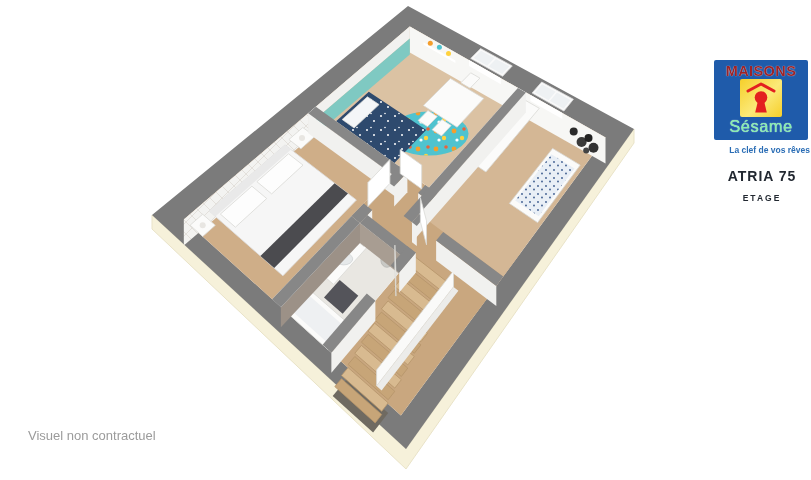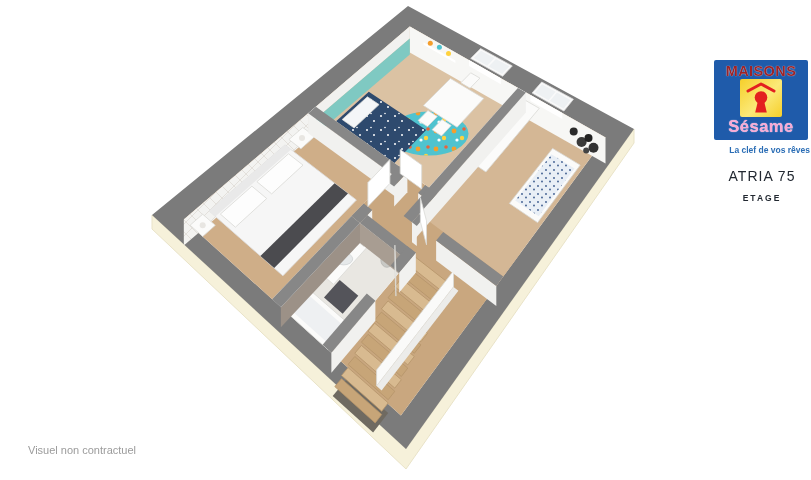--- a/index.html
+++ b/index.html
@@ -7,28 +7,28 @@
          font-family:"Liberation Sans", sans-serif;}
   #plan-svg{position:absolute;left:0;top:0;width:811px;height:480px;}
   .brand{position:absolute;left:714px;top:22px;width:96px;}
   .logo-square{position:relative;width:94px;height:80px;background:#1f5baa;border-radius:2px;
                display:flex;flex-direction:column;align-items:center;
                padding:3px 0 2px 0;box-sizing:border-box;margin-top:38px;}
   .logo-maisons{font-size:14.5px;font-weight:bold;letter-spacing:.4px;color:#9b2328;
                 text-shadow:0 0 1px #ffffff;}
   .logo-yellowbox{width:42px;height:38px;background:linear-gradient(135deg,#f6cf2a 0%,#fbe978 55%,#f6cf2a 100%);
                   border-radius:2px;display:flex;align-items:center;justify-content:center;}
-  .logo-sesame{font-size:16.5px;font-weight:bold;letter-spacing:.5px;color:#f9a8d4;
+  .logo-sesame{font-size:16.5px;font-weight:normal;letter-spacing:.5px;color:#86efac;
                text-shadow:0 0 1px #fff;}
   .tagline{margin-top:5px;width:96px;text-align:right;font-size:8.5px;font-weight:600;color:#2a6db5;}
-  .model{margin-top:13px;width:96px;text-align:center;font-size:14px;font-weight:400;
+  .model{margin-top:13px;width:96px;text-align:center;font-size:14px;font-weight:700;
          letter-spacing:1px;color:#222831;}
   .floor-label{margin-top:9px;width:96px;text-align:center;font-size:8.5px;font-weight:700;
          letter-spacing:2px;color:#222831;}
-  .footnote{position:absolute;left:28px;top:444px;font-size:11px;color:#9b9b9b;}
+  .footnote{position:absolute;left:28px;top:428px;font-size:13px;color:#9b9b9b;}
 </style>
 </head>
 <body>
 
 <div id="stage">
 
   <svg id="plan-svg" viewBox="0 0 811 480">
     <defs>
       <pattern id="tuft" width="12" height="12" patternUnits="userSpaceOnUse">
         <rect width="12" height="12" fill="#f3f3f1"></rect>

